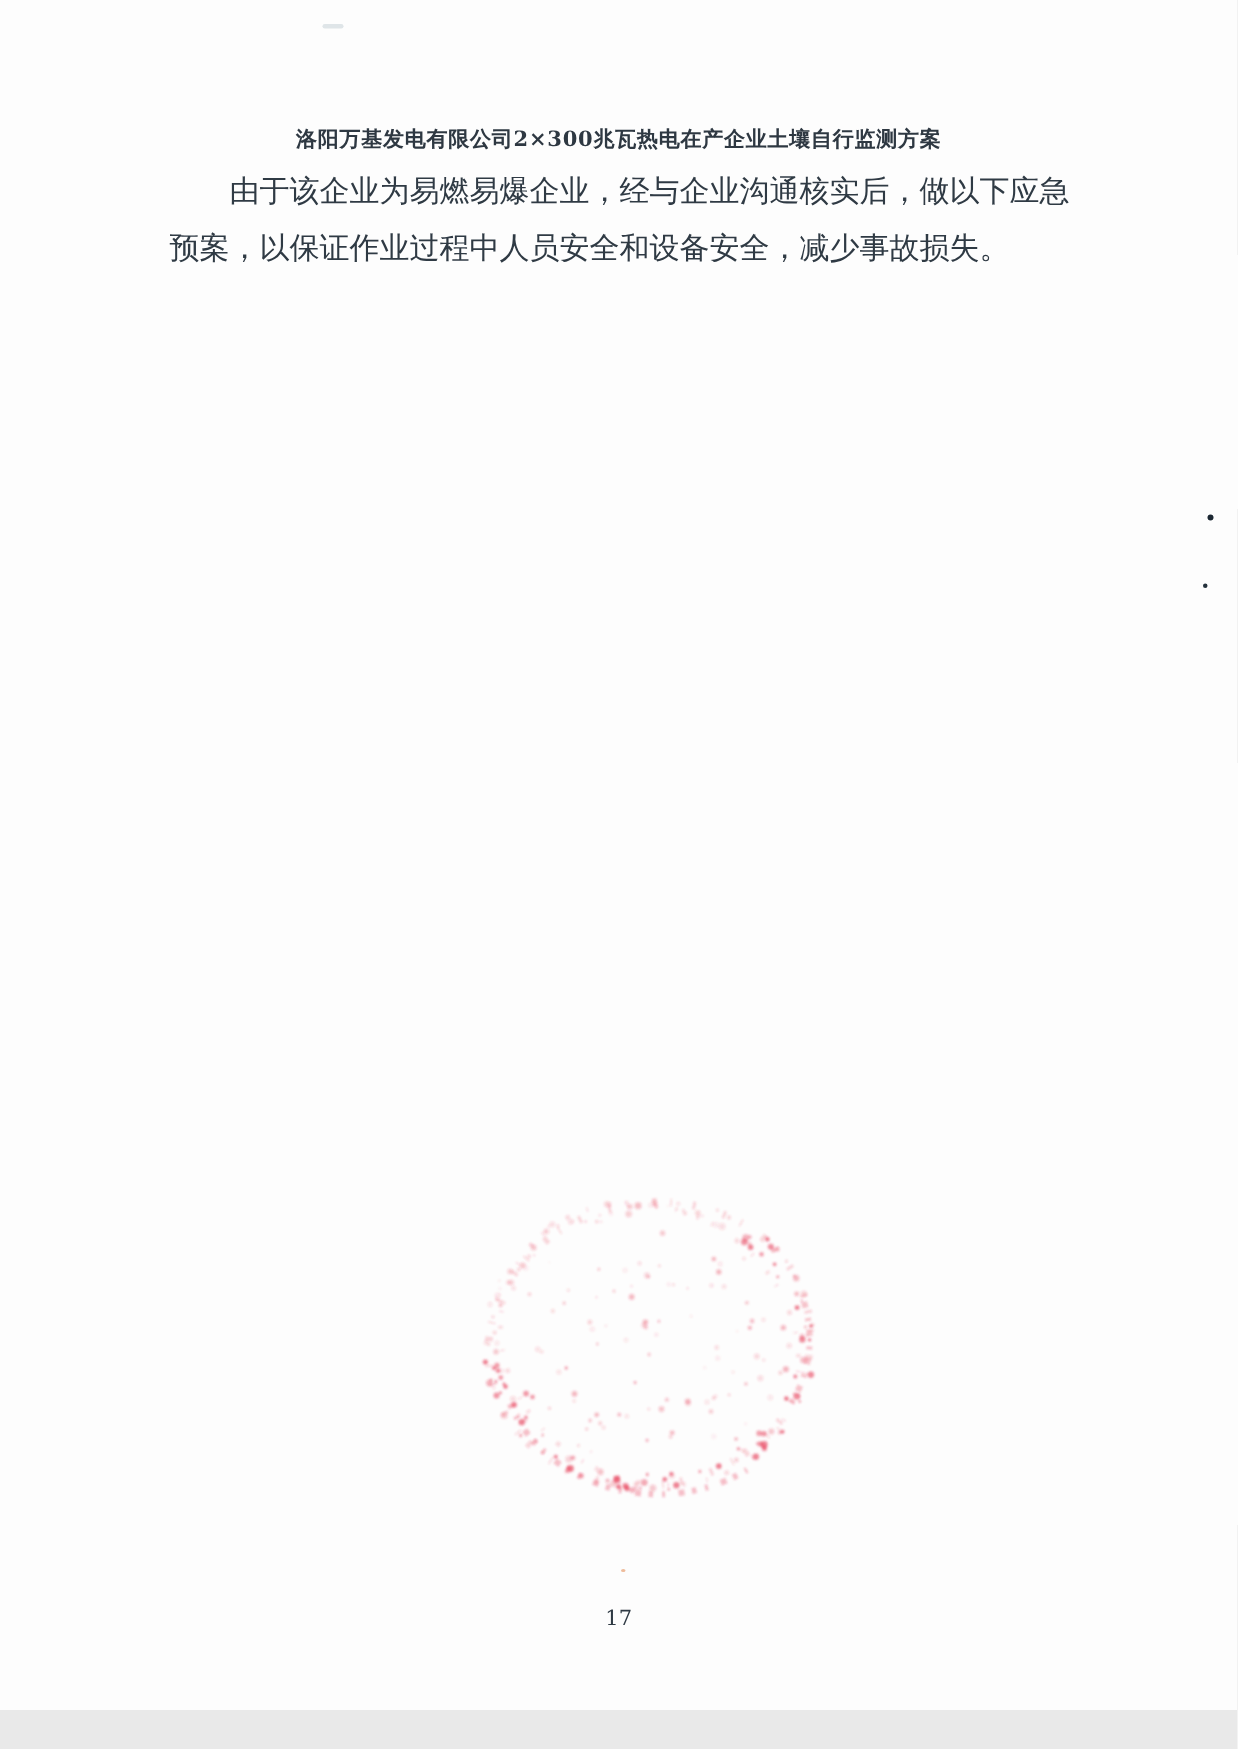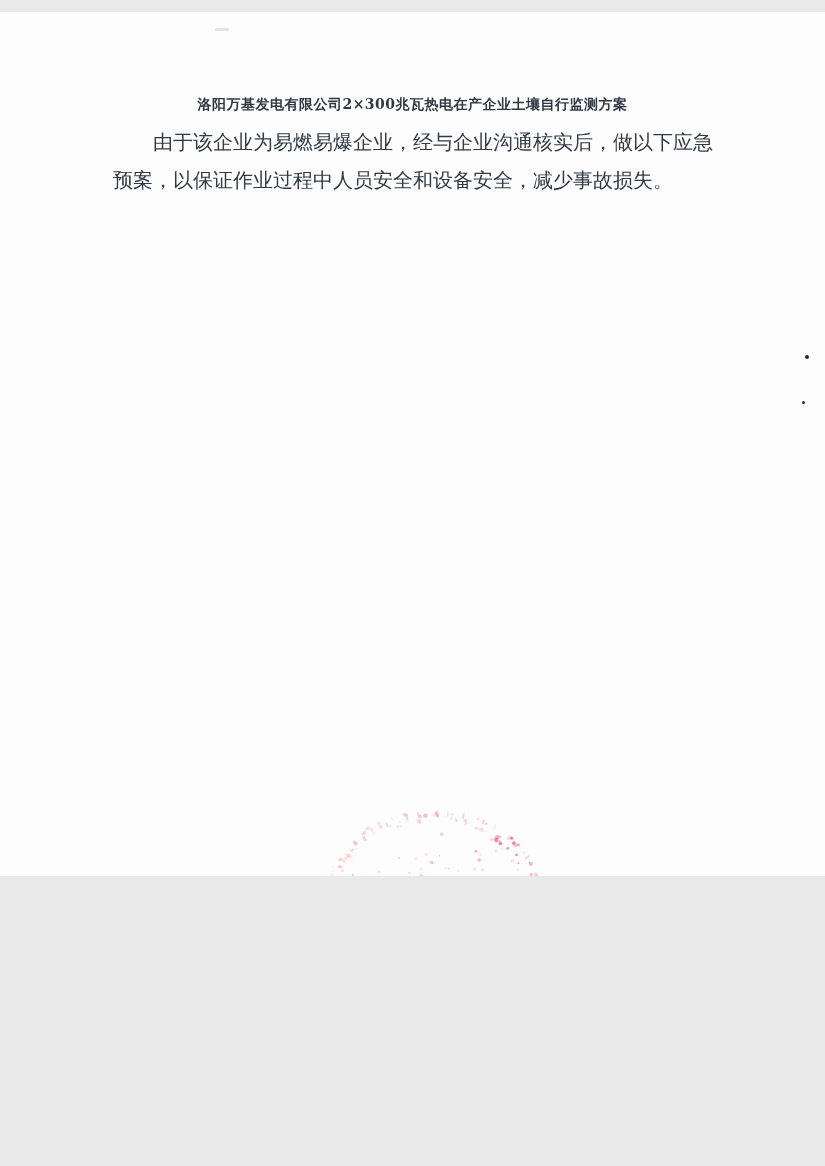--- a/index.html
+++ b/index.html
@@ -3,22 +3,22 @@
 <meta charset="utf-8">
 <style>
   html, body {
     margin: 0;
     padding: 0;
     background: #e9e9e9;
   }
   .page {
     position: relative;
     width: 825px;
-    height: 864px;
-    margin: 12px auto;
+    height: 1140px;
+    margin: 0 auto;
     background: #fdfdfd;
     overflow: hidden;
     font-family: "DejaVu Serif", "Liberation Serif", serif;
   }
   .doc-header {
     position: absolute;
     top: 84px;
     left: 0;
     width: 100%;
     text-align: center;
@@ -29,20 +29,21 @@
   }
   .body-text {
     position: absolute;
     top: 111px;
     left: 113px;
     width: 600px;
     font-size: 20px;
     line-height: 38px;
     color: #2f3a44;
     text-align: justify;
+    font-family: Liberation Mono, monospace;
   }
   .body-text p {
     margin: 0;
     text-indent: 2em;
   }
   .stamp {
     position: absolute;
     left: 298px;
     top: 778px;
     width: 270px;
@@ -327,19 +328,20 @@
         <circle cx="180.5" cy="127.5" r="1.8" fill="#e5304d" opacity="0.07"></circle>
         <circle cx="146.6" cy="155.2" r="1.3" fill="#e5304d" opacity="0.27"></circle>
         <circle cx="134.8" cy="125.0" r="1.1" fill="#e5304d" opacity="0.28"></circle>
         <circle cx="93.1" cy="174.6" r="1.0" fill="#e5304d" opacity="0.25"></circle>
         <circle cx="203.4" cy="102.7" r="1.5" fill="#e5304d" opacity="0.30"></circle>
         <circle cx="74.6" cy="136.7" r="1.7" fill="#e5304d" opacity="0.12"></circle>
         <circle cx="192.7" cy="181.3" r="1.2" fill="#e5304d" opacity="0.34"></circle>
       </g>
   </svg>
 
+  <div class="page-number">17</div>
 
   <div class="artifact artifact-1"></div>
   <div class="artifact artifact-2"></div>
   <div class="artifact artifact-3"></div>
   <div class="artifact artifact-4"></div>
 
 </div>
 
 </body></html>

